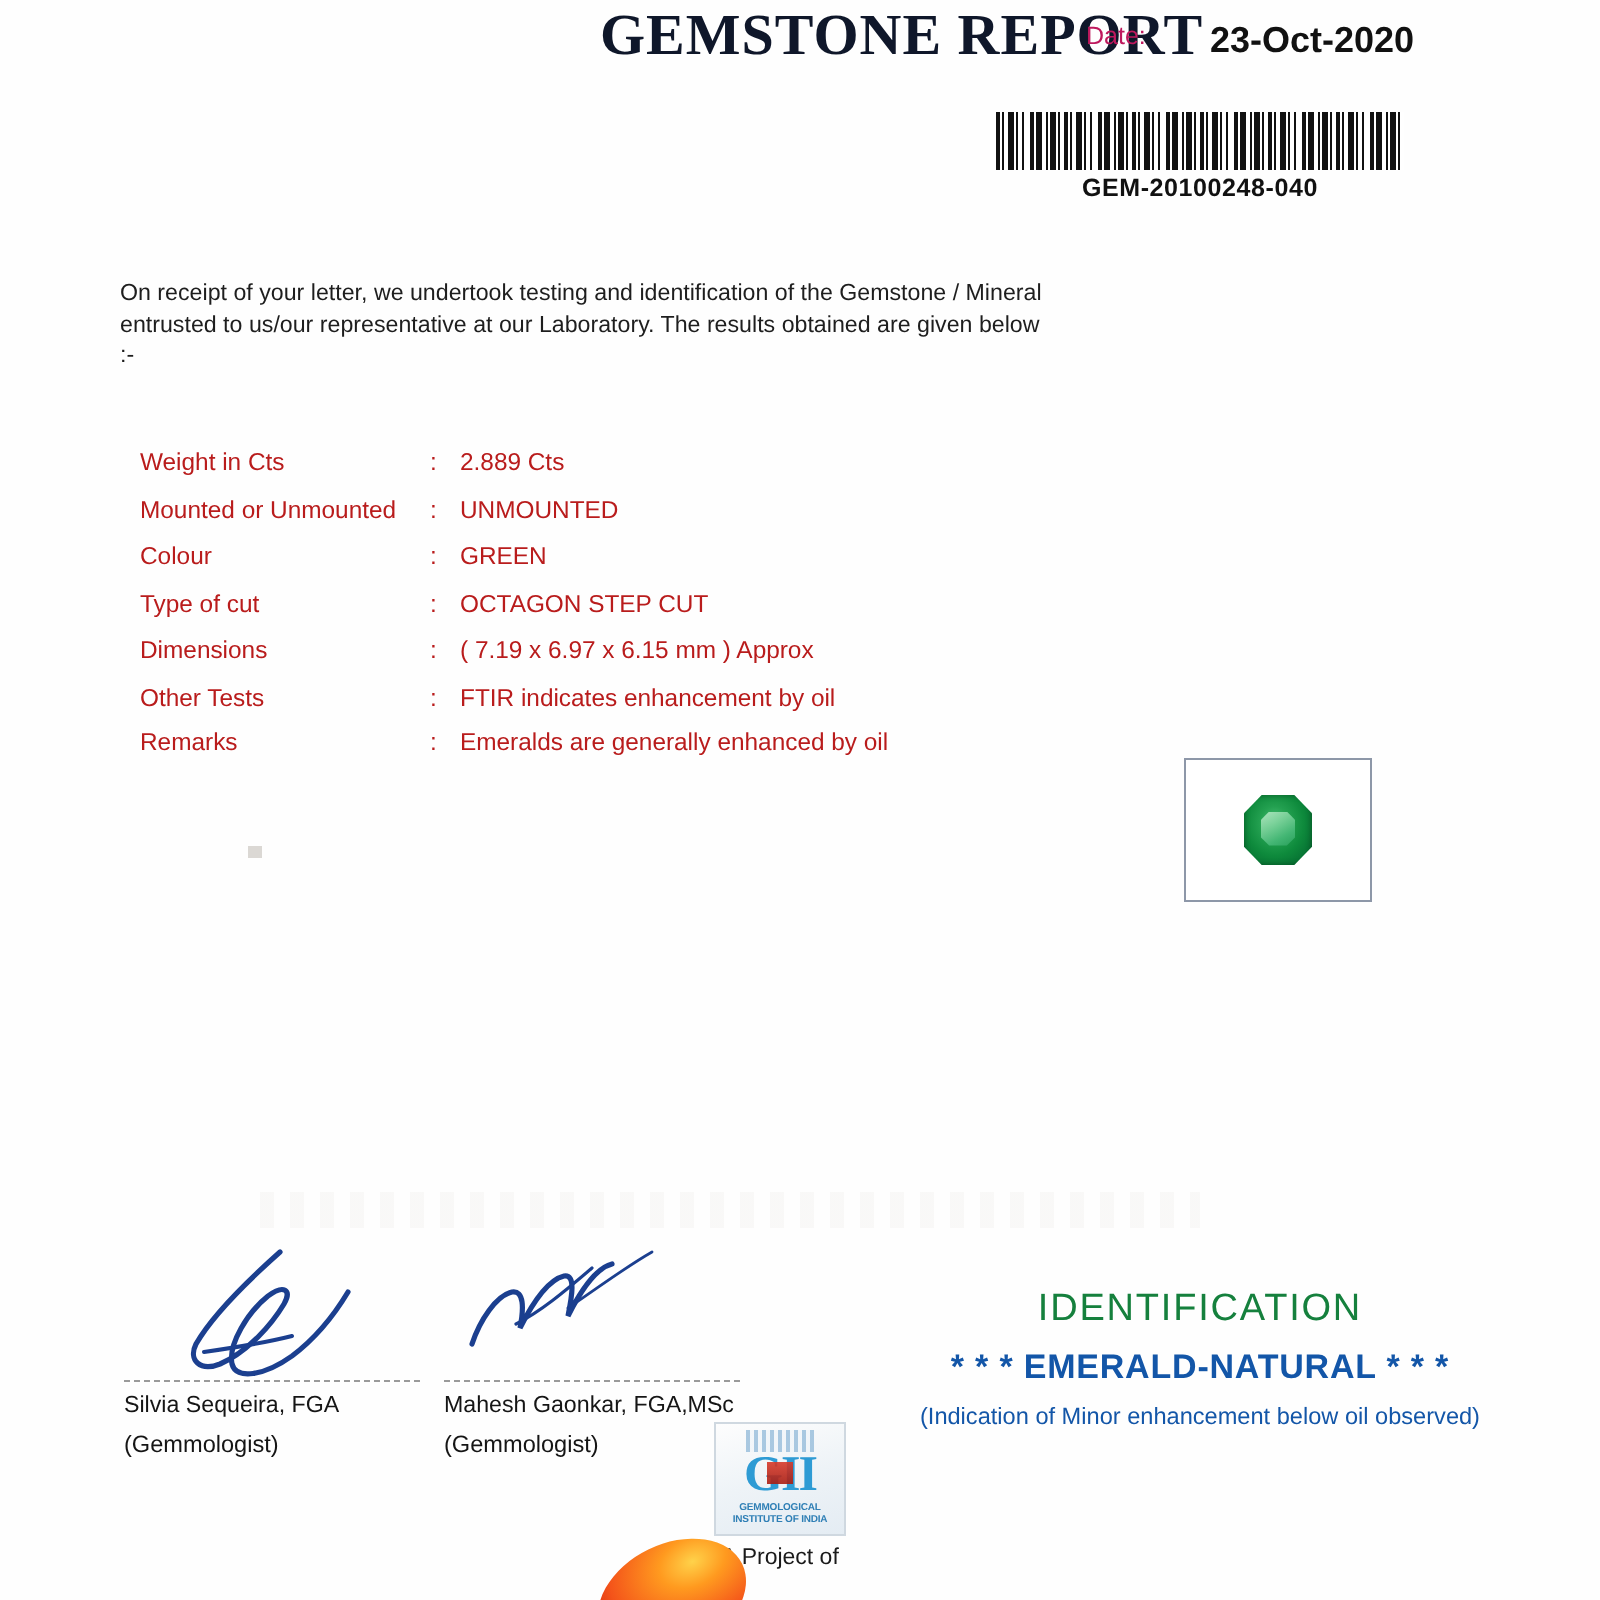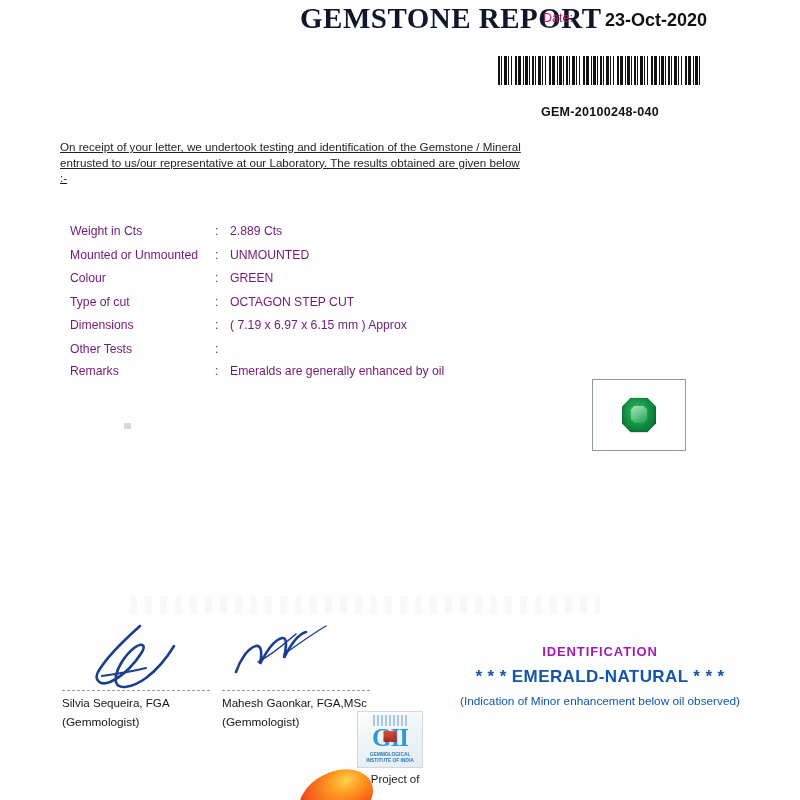--- a/index.html
+++ b/index.html
@@ -72,52 +72,51 @@
         #111 6px, #111 9px, #fff 9px, #fff 10px,
         #111 10px, #111 11px, #fff 11px, #fff 13px,
         #111 13px, #111 14px, #fff 14px, #fff 17px,
         #111 17px, #111 19px, #fff 19px, #fff 20px,
         #111 20px, #111 23px, #fff 23px, #fff 25px,
         #111 25px, #111 26px, #fff 26px, #fff 27px,
         #111 27px, #111 30px, #fff 30px, #fff 31px,
         #111 31px, #111 32px, #fff 32px, #fff 34px);
   }
   #barcode-number {
-    margin-top: 20px;
+    margin-top: 2px;
     text-align: center;
     font-size: 12.5px;
     font-weight: bold;
     letter-spacing: 0.3px;
     color: #111;
   }
 
   
   #intro {
     position: absolute;
     left: 60px;
     top: 139px;
     width: 470px;
     font-size: 11.6px;
     line-height: 15.5px;
     color: #1e1e1e;
-    text-decoration: underline;
   }
 
   
   #spec-table {
     position: absolute;
     left: 70px;
     top: 224px;
     width: 430px;
   }
   .spec-row {
     position: relative;
     height: 23.5px;
     font-size: 12.2px;
-    color: #701a75;
+    color: #b91c1c;
     white-space: nowrap;
   }
   .spec-row.tight { height: 22px; }
   .spec-label {
     position: absolute;
     left: 0;
     top: 0;
   }
   .spec-colon {
     position: absolute;
@@ -219,23 +218,23 @@
 
   
   #identification {
     position: absolute;
     left: 440px;
     top: 644px;
     width: 320px;
     text-align: center;
   }
   #ident-heading {
-    font-size: 13px;
-    font-weight: bold;
-    color: #a21caf;
+    font-size: 19px;
+    font-weight: normal;
+    color: #15803d;
     letter-spacing: 0.9px;
   }
   #ident-result {
     margin-top: 8px;
     font-size: 17px;
     font-weight: bold;
     color: #1356a8;
     letter-spacing: 0.4px;
     white-space: nowrap;
   }
@@ -374,20 +373,21 @@
 
     <div class="spec-row">
       <span class="spec-label">Dimensions</span>
       <span class="spec-colon">:</span>
       <span class="spec-value">( 7.19 x 6.97 x 6.15 mm )  Approx</span>
     </div>
 
     <div class="spec-row tight">
       <span class="spec-label">Other Tests</span>
       <span class="spec-colon">:</span>
+      <span class="spec-value">FTIR indicates enhancement by oil</span>
     </div>
 
     <div class="spec-row tight">
       <span class="spec-label">Remarks</span>
       <span class="spec-colon">:</span>
       <span class="spec-value">Emeralds are generally enhanced by oil</span>
     </div>
 
   </div>
 

